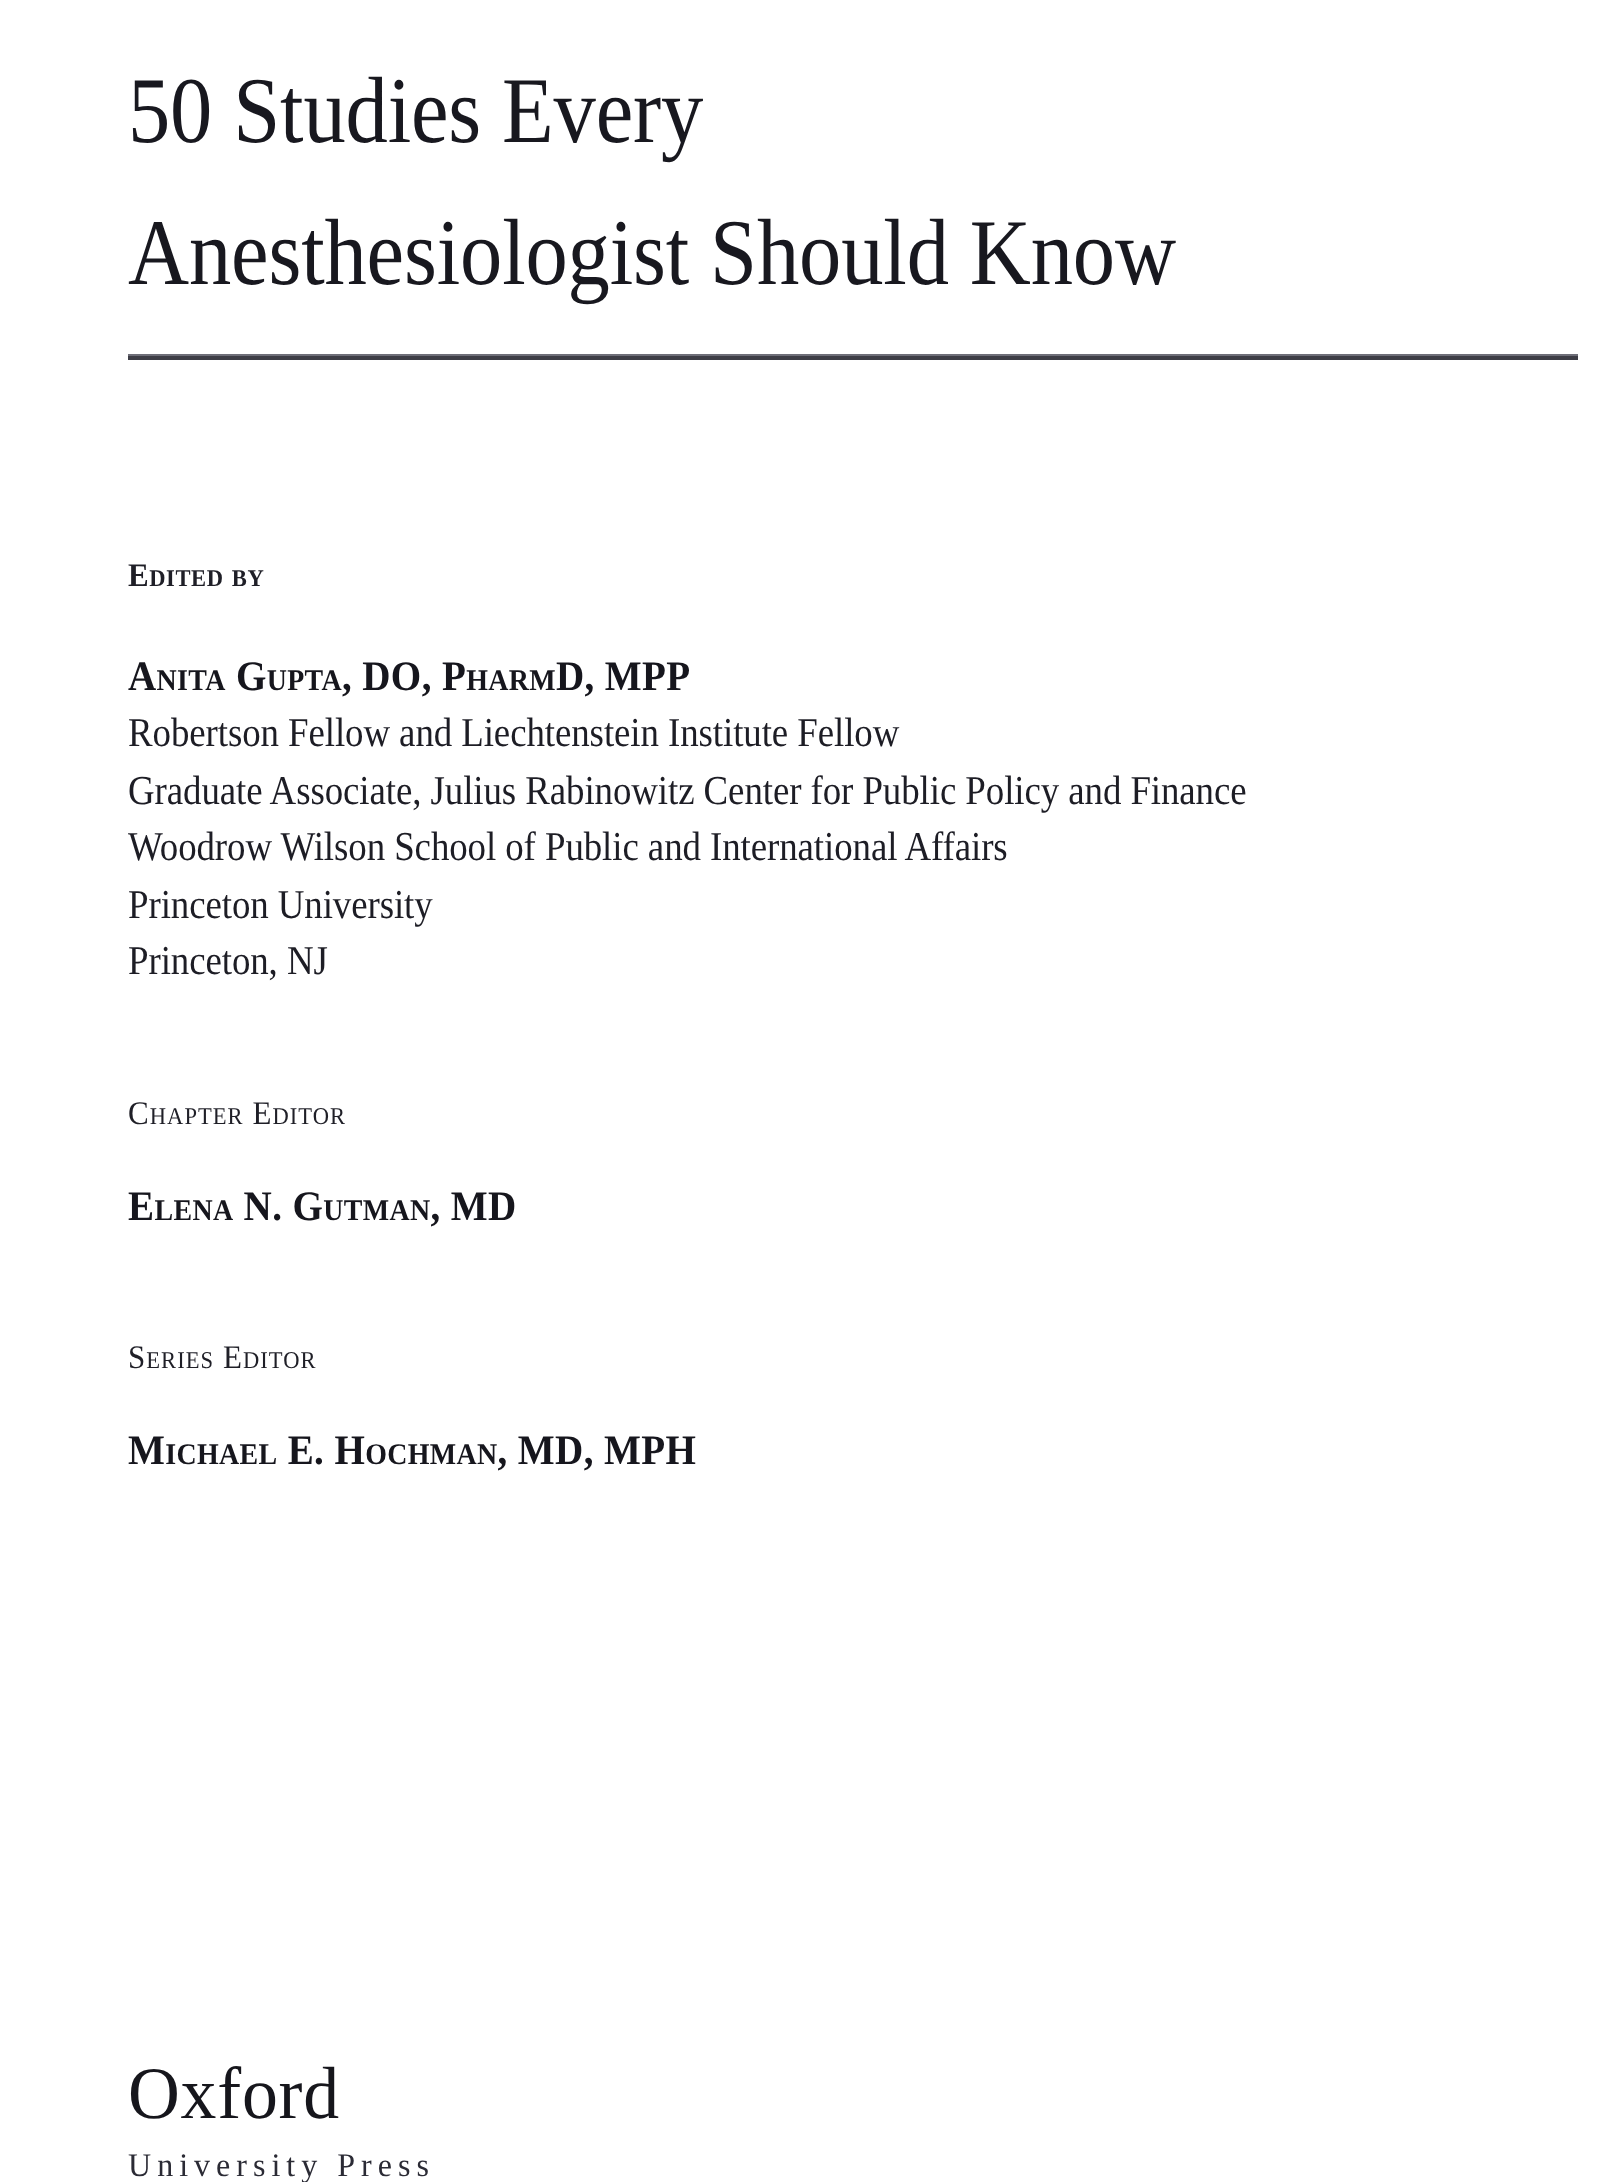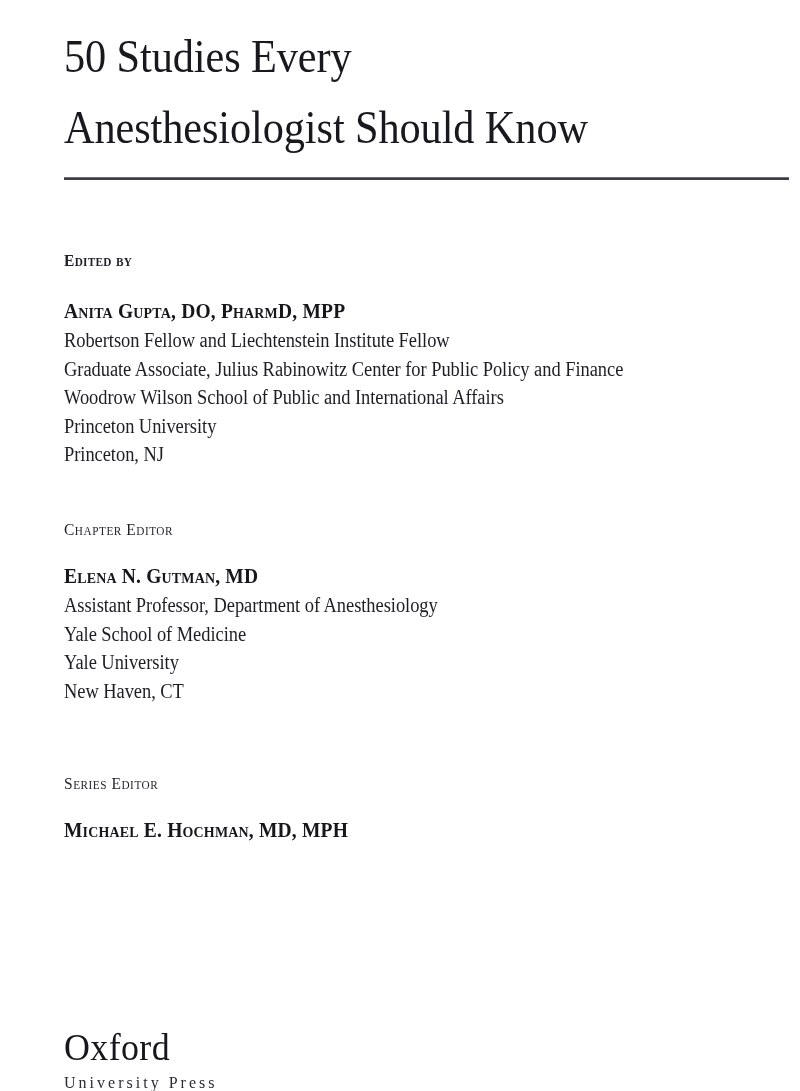--- a/index.html
+++ b/index.html
@@ -47,21 +47,21 @@
     margin-left: 0;
     width: 725px;
     height: 3px;
     background: #3d3d46;
     border-top: 1px solid #6e6e78;
     box-sizing: border-box;
   }
 
   
   .credits {
-    padding-top: 70px;
+    padding-top: 97px;
   }
   .section {
     margin-bottom: 0;
   }
   .section-label {
     font-size: 16.5px;
     line-height: 22px;
     font-weight: 400;
     font-variant: small-caps;
     letter-spacing: 0.55px;
@@ -100,21 +100,21 @@
     color: #1d1d25;
     letter-spacing: -0.05px;
     white-space: nowrap;
     transform: scaleX(0.9);
     transform-origin: left center;
   }
 
   
   .section-editors   { margin-top: 0; }
   .section-chapter   { margin-top: 50px; font-family: Liberation Serif, serif; }
-  .section-series    { margin-top: 68px; }
+  .section-series    { margin-top: 50px; }
 
   .section-chapter .person-name,
   .section-series .person-name { margin-top: 21px; }
 
   
   .publisher {
     position: absolute;
     left: 64px;
     bottom: -4px;
   }
@@ -162,26 +162,20 @@
         <li class="aff-line">Graduate Associate, Julius Rabinowitz Center for Public Policy and Finance</li>
         <li class="aff-line">Woodrow Wilson School of Public and International Affairs</li>
         <li class="aff-line">Princeton University</li>
         <li class="aff-line">Princeton, NJ</li>
       </ul>
     </div>
 
     <div class="section section-chapter">
       <div class="section-label">Chapter Editor</div>
       <div class="person-name">Elena N. Gutman, MD</div>
-      <ul class="aff-list">
-        <li class="aff-line">Assistant Professor, Department of Anesthesiology</li>
-        <li class="aff-line">Yale School of Medicine</li>
-        <li class="aff-line">Yale University</li>
-        <li class="aff-line">New Haven, CT</li>
-      </ul>
     </div>
 
     <div class="section section-series">
       <div class="section-label">Series Editor</div>
       <div class="person-name">Michael E. Hochman, MD, MPH</div>
     </div>
 
   </div>
 
   <div class="publisher">

